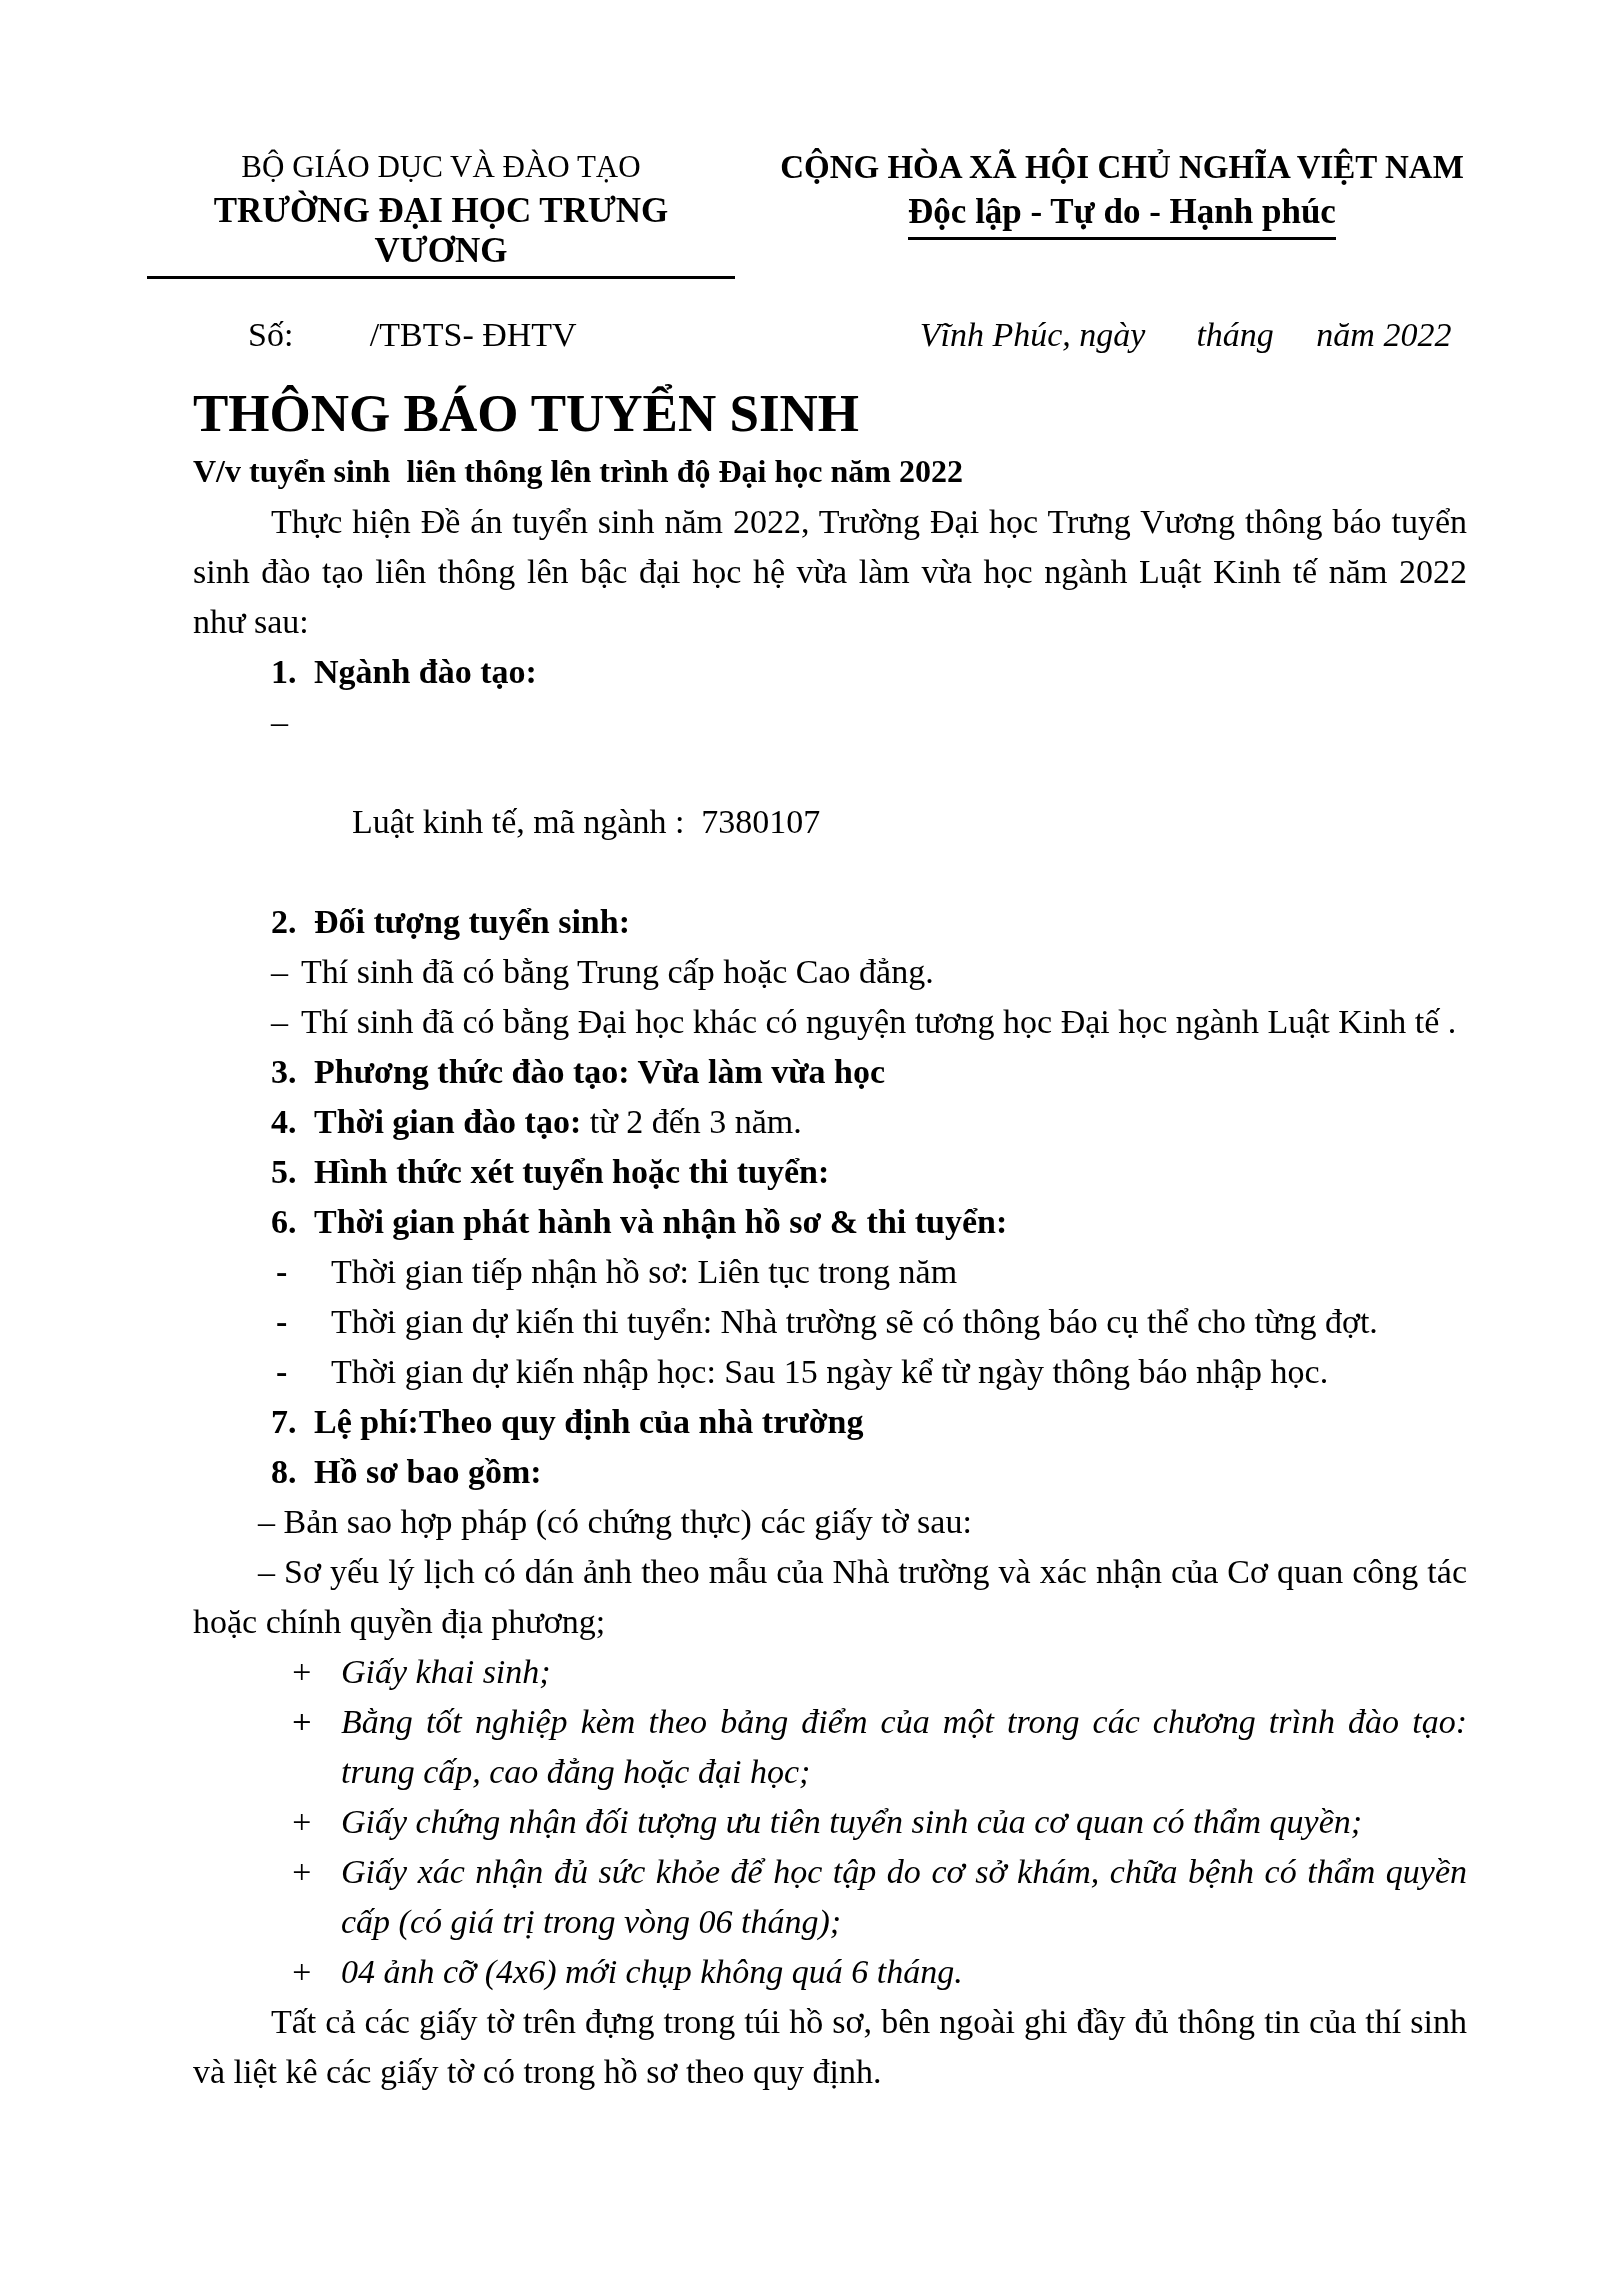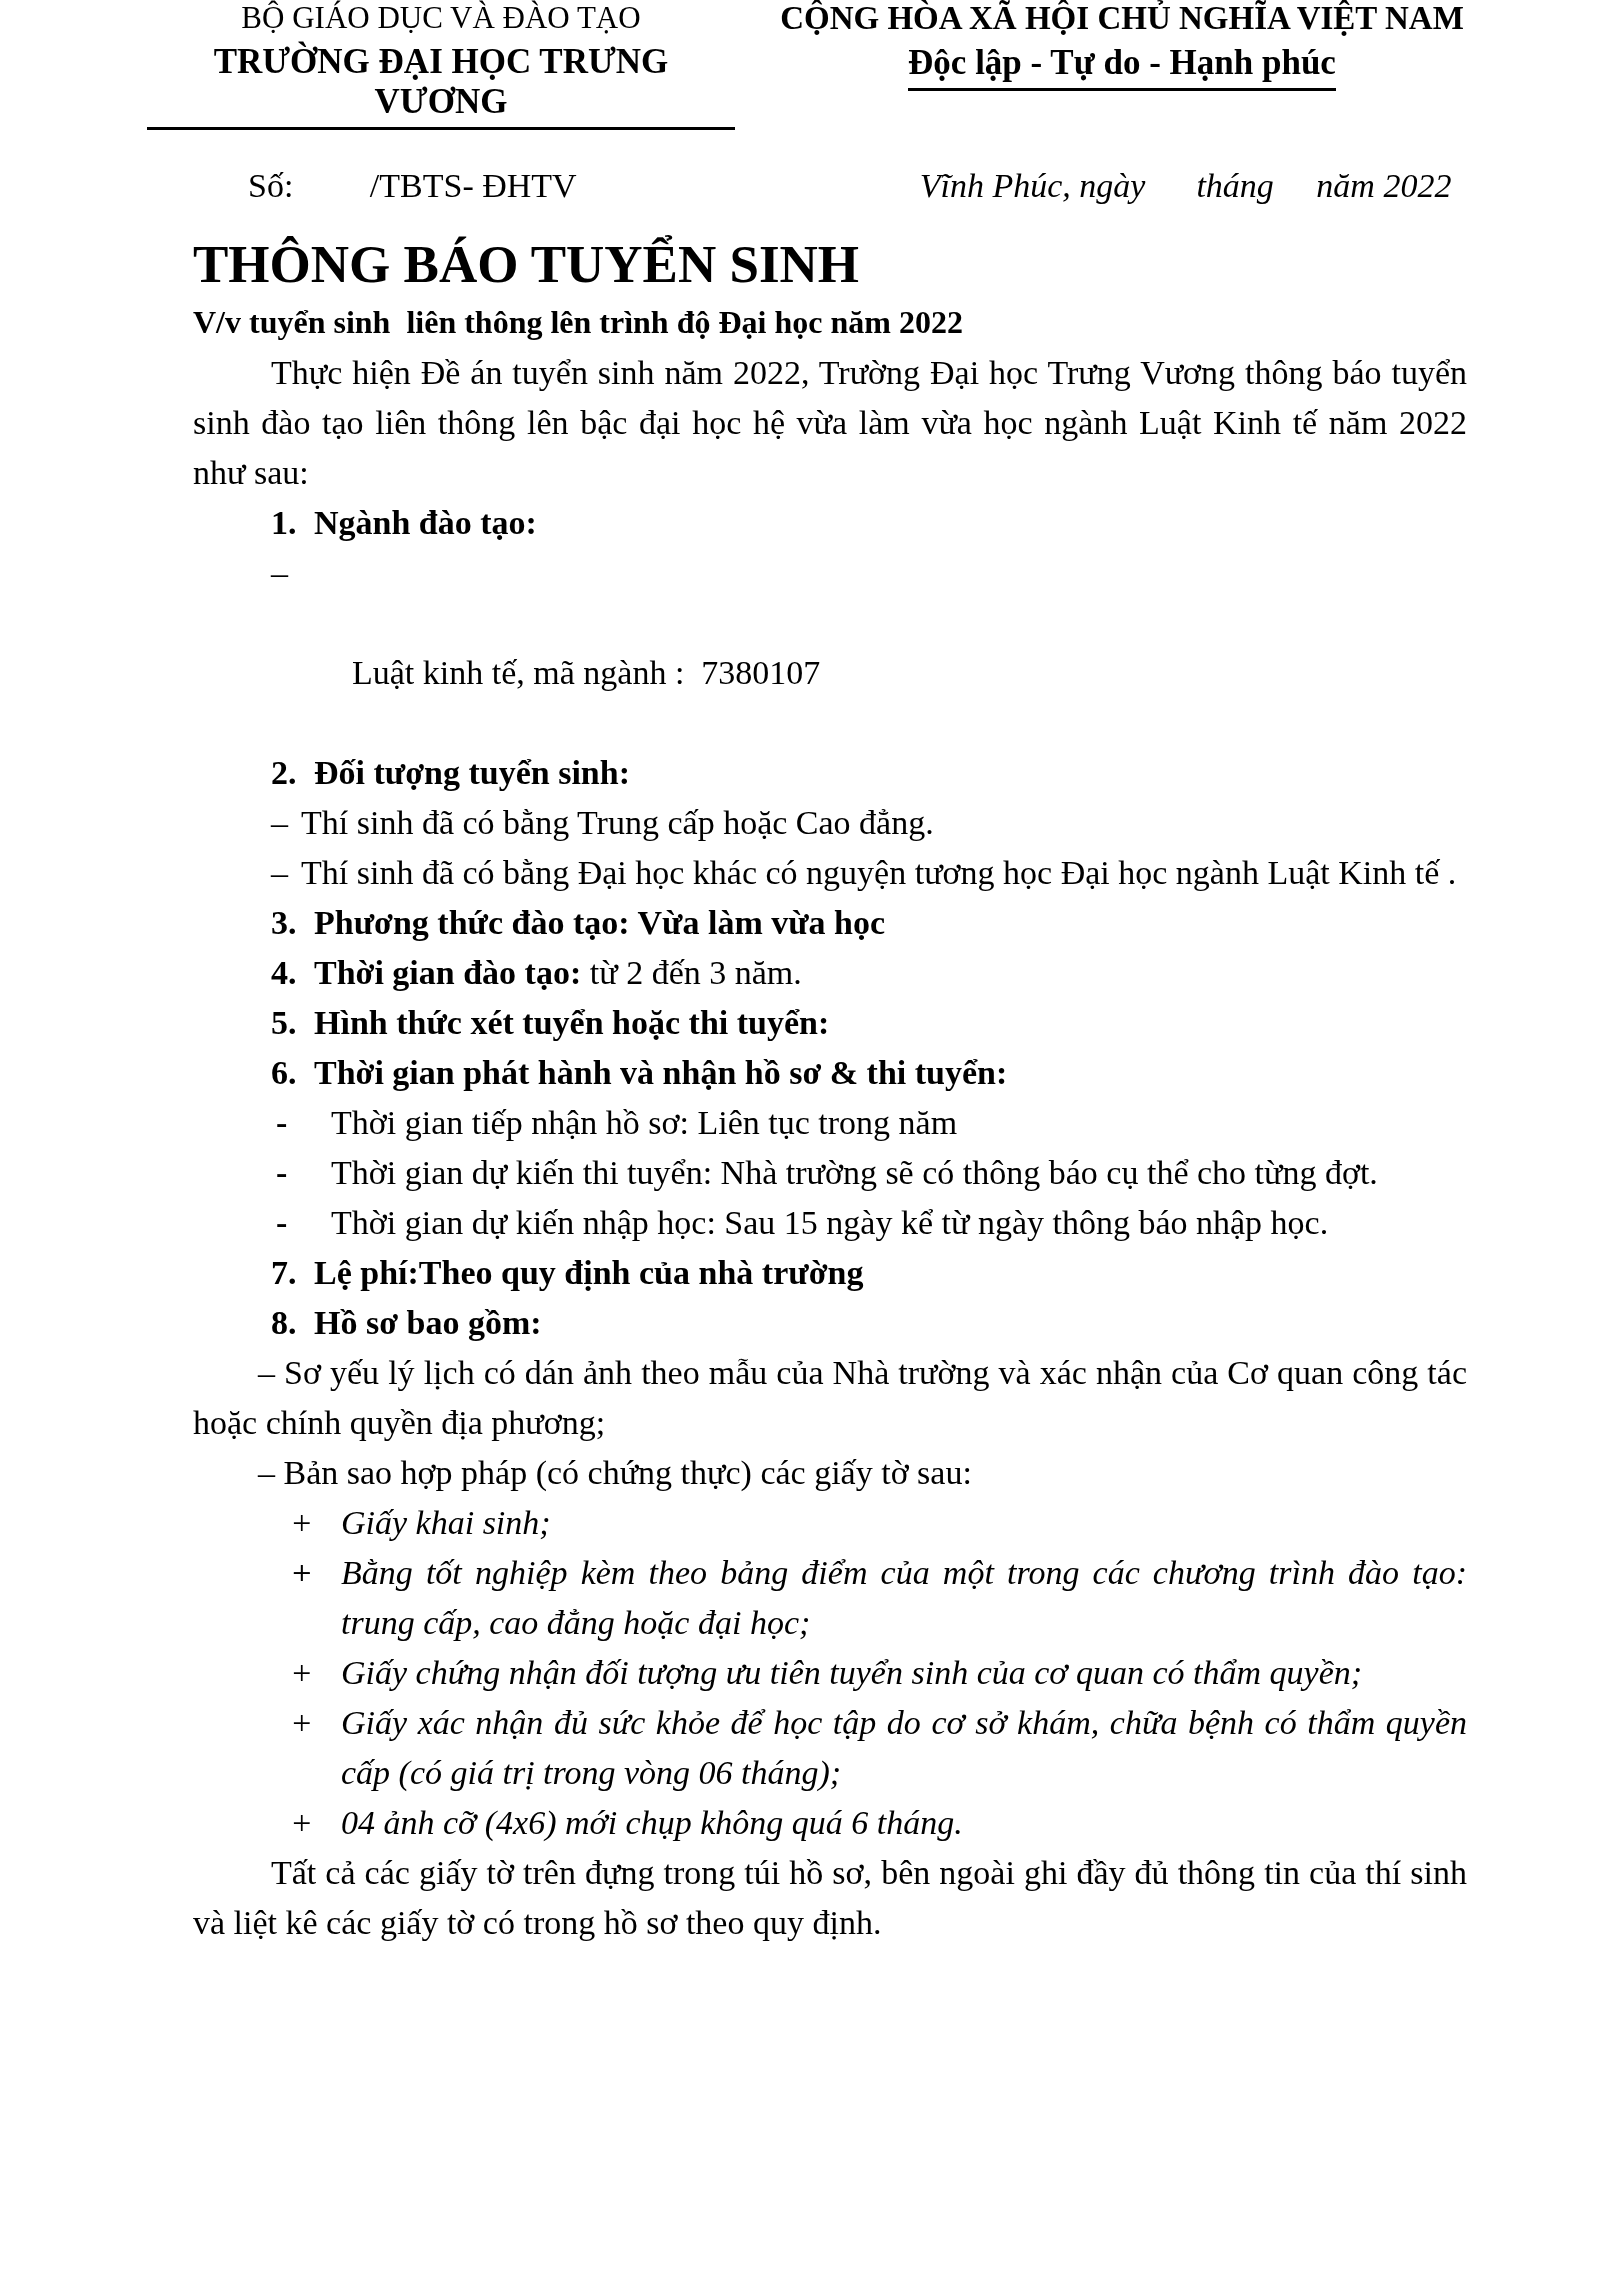--- a/index.html
+++ b/index.html
@@ -6,21 +6,21 @@
   .page {
     position:relative;
     width:1620px; height:2293px;
     margin:0 auto;
     background:#ffffff;
     color:#000000;
     font-family:"Liberation Serif","DejaVu Serif",serif;
     overflow:hidden;
   }
   
-  .header { display:flex; justify-content:space-between; margin:0 147px; }
+  .header { display:flex; justify-content:space-between; padding-top:149px; margin:0 147px; }
   .hcol { text-align:center; }
   .hcol-left  { width:588px; }
   .hcol-right { width:702px; }
   .h-line1-left  { font-size:31px; font-weight:normal; }
   .h-line1-right { font-size:33px; font-weight:bold; }
   .h-line2 { margin-top:5.9px; font-size:35px; font-weight:bold; }
   .h-line2 .ul { display:inline-block; border-bottom:3.9px solid #000; padding-bottom:4.9px; }
   .so-row { display:flex; align-items:baseline; margin:37px 147px 0; }
   .so-text   { font-size:34px; margin-left:101px; white-space:pre; }
   .date-text { font-size:34px; font-style:italic; margin-left:auto; margin-right:21.6px; white-space:pre; }
@@ -137,22 +137,22 @@
 
     <div class="item num-item">
       <span class="marker">7.</span>
       <span class="txt b">Lệ phí:Theo quy định của nhà trường</span>
     </div>
 
     <div class="item num-item">
       <span class="marker">8.</span>
       <span class="txt b">Hồ sơ bao gồm:</span>
     </div>
+    <p class="indent66">– Bản sao hợp pháp (có chứng thực) các giấy tờ sau:</p>
     <p class="indent66">– Sơ yếu lý lịch có dán ảnh theo mẫu của Nhà trường và xác nhận của Cơ quan công tác hoặc chính quyền địa phương;</p>
-    <p class="indent66">– Bản sao hợp pháp (có chứng thực) các giấy tờ sau:</p>
 
     <div class="item plus-item">
       <span class="marker">+</span>
       <span>Giấy khai sinh;</span>
     </div>
     <div class="item plus-item">
       <span class="marker">+</span>
     </div>
     <div class="item plus-item">
       <span class="marker">+</span>

